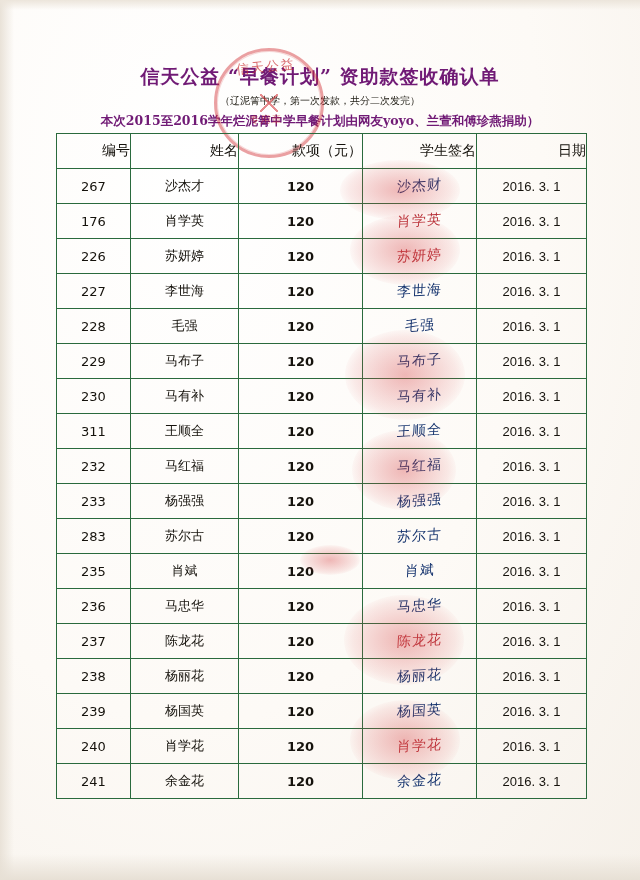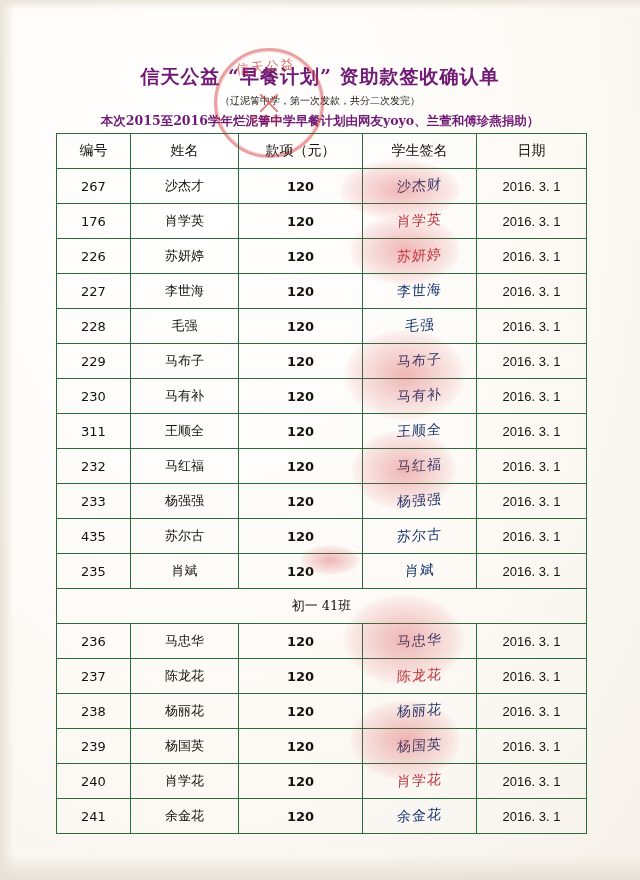--- a/index.html
+++ b/index.html
@@ -141,20 +141,21 @@
     font-size: 13px;
     color: #15120c;
     height: 34px;
     padding: 0;
     position: relative;
   }
   table.grid th {
     font-weight: normal;
     font-size: 14px;
     height: 34px;
+    text-align: right;
   }
   .col-no    { width: 74px; }
   .col-name  { width: 108px; }
   .col-amt   { width: 124px; }
   .col-sign  { width: 114px; }
   .col-date  { width: 110px; }
 
   .date-cell { font-family: Liberation Sans, sans-serif; font-size: 12.5px; }
   .amt-cell  { font-family: "DejaVu Sans", "Liberation Sans", sans-serif; font-size: 13px; font-weight: bold; }
   .no-cell   { font-family: "DejaVu Sans", "Liberation Sans", sans-serif; font-size: 13px; }
@@ -294,37 +295,34 @@
         <td class="date-cell">2016. 3. 1</td>
       </tr>
       <tr>
         <td class="no-cell">233</td>
         <td>杨强强</td>
         <td class="amt-cell">120</td>
         <td><span class="sig dark">杨强强</span></td>
         <td class="date-cell">2016. 3. 1</td>
       </tr>
       <tr>
-        <td class="no-cell">435</td>
+        <td class="no-cell">283</td>
         <td>苏尔古</td>
         <td class="amt-cell">120</td>
         <td><span class="sig dark">苏尔古</span></td>
         <td class="date-cell">2016. 3. 1</td>
       </tr>
       <tr>
         <td class="no-cell">235</td>
         <td>肖斌</td>
         <td class="amt-cell">120</td>
         <td><span class="sig dark">肖斌</span></td>
         <td class="date-cell">2016. 3. 1</td>
       </tr>
 
-      <tr class="section-row">
-        <td colspan="5">初一  41班</td>
-      </tr>
 
       <tr>
         <td class="no-cell">236</td>
         <td>马忠华</td>
         <td class="amt-cell">120</td>
         <td><span class="sig dark">马忠华</span></td>
         <td class="date-cell">2016. 3. 1</td>
       </tr>
       <tr>
         <td class="no-cell">237</td>

